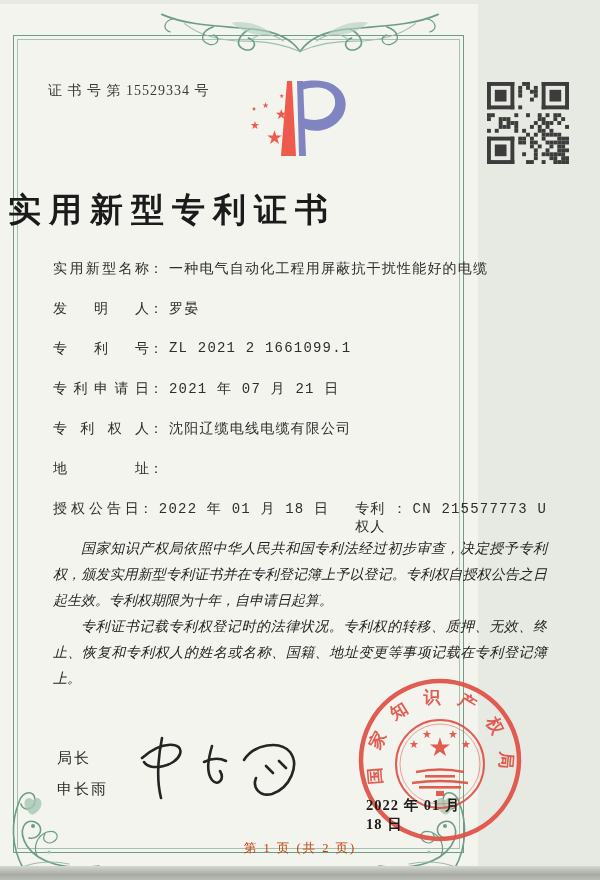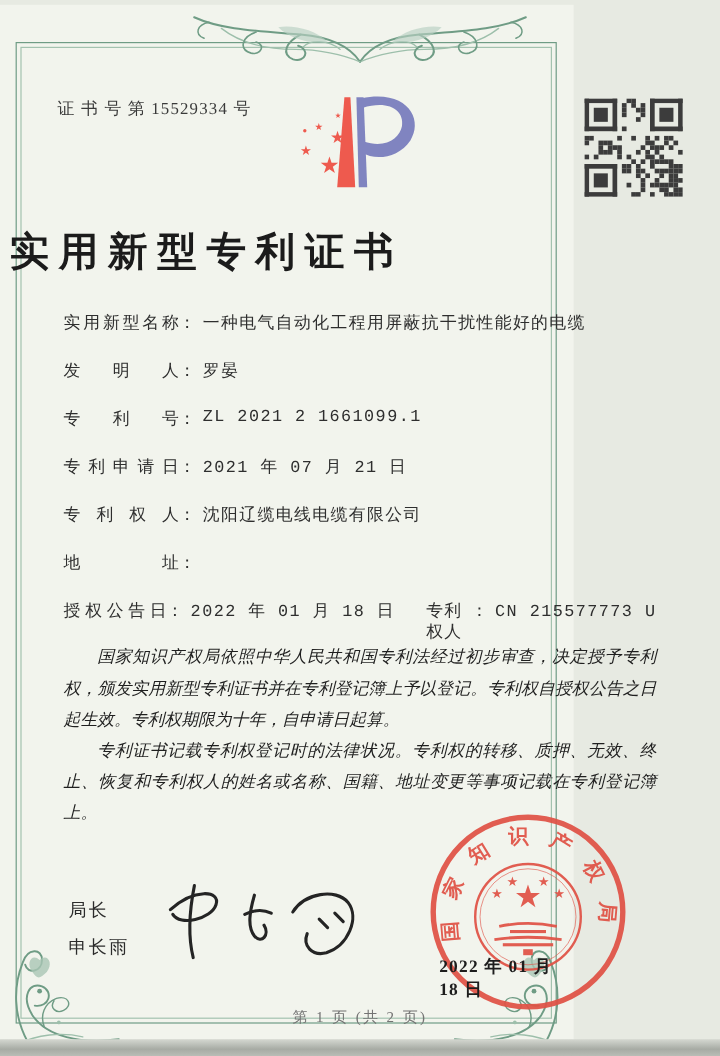--- a/index.html
+++ b/index.html
@@ -39,21 +39,21 @@
   
   .signer-title{position:absolute;left:57px;top:745px;font-size:15px;color:#2b2b2b;letter-spacing:2px;}
   .signer-name{position:absolute;left:57px;top:776px;font-size:15px;color:#2b2b2b;letter-spacing:2px;}
   .autograph{position:absolute;left:128px;top:726px;width:195px;height:84px;}
   
   .seal{position:absolute;left:356px;top:672px;width:168px;height:168px;opacity:.93;}
   .seal-date{position:absolute;left:366px;top:792px;font-size:14.5px;color:#1d1d1d;
        letter-spacing:1px;z-index:5;font-weight:600;}
   
   .page-num{position:absolute;left:0;top:836px;width:600px;text-align:center;
-       font-size:12.5px;color:#737373;letter-spacing:2px;}
+       font-size:12.5px;color:#c2410c;letter-spacing:2px;}
 </style>
 </head>
 <body>
 
 <div class="paper">
 
   <div class="frame-outer">
     <div class="frame-inner"></div>
   </div>
 

